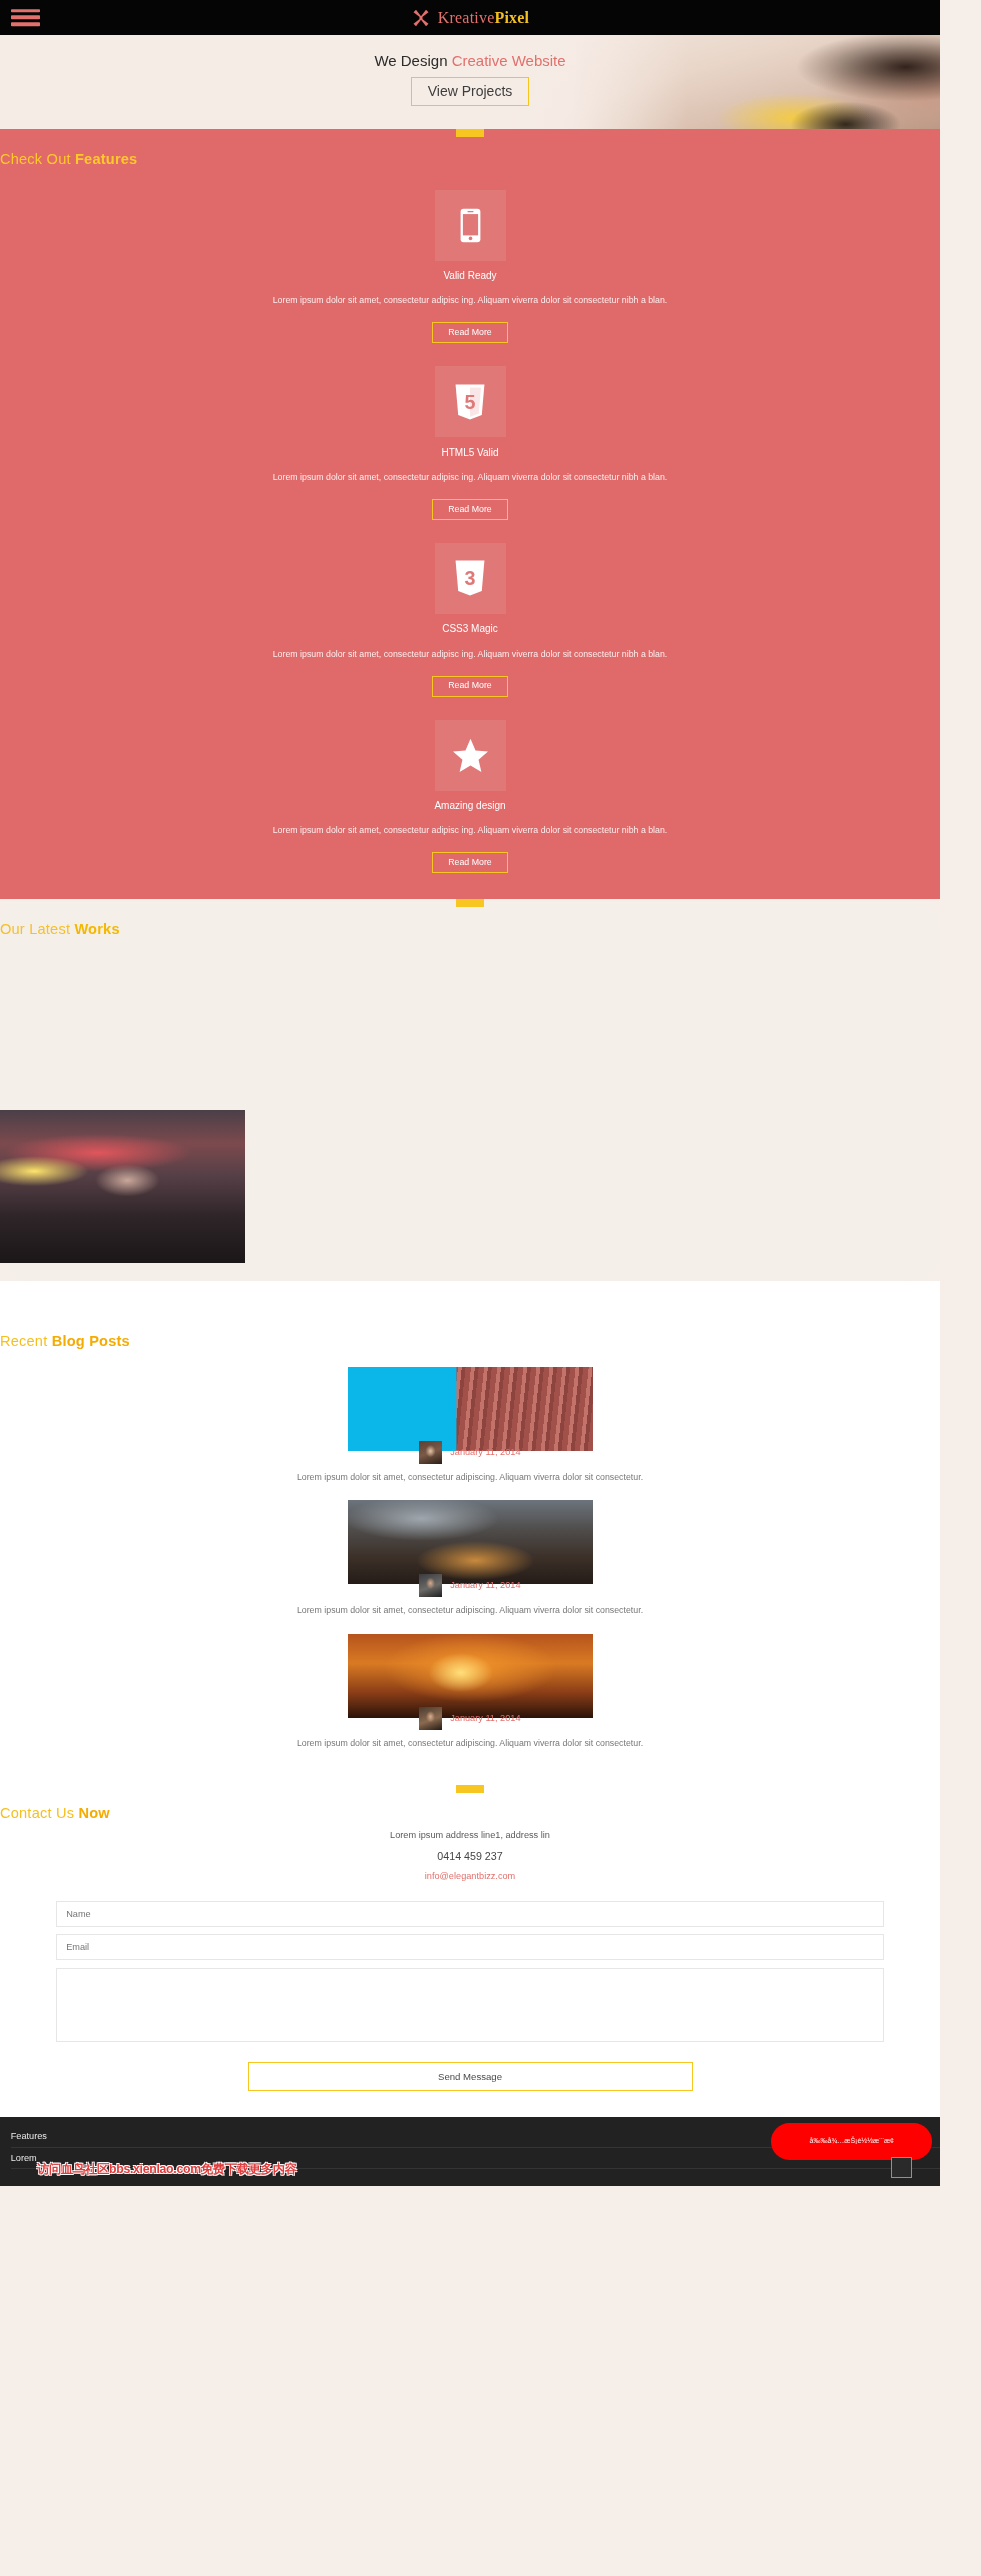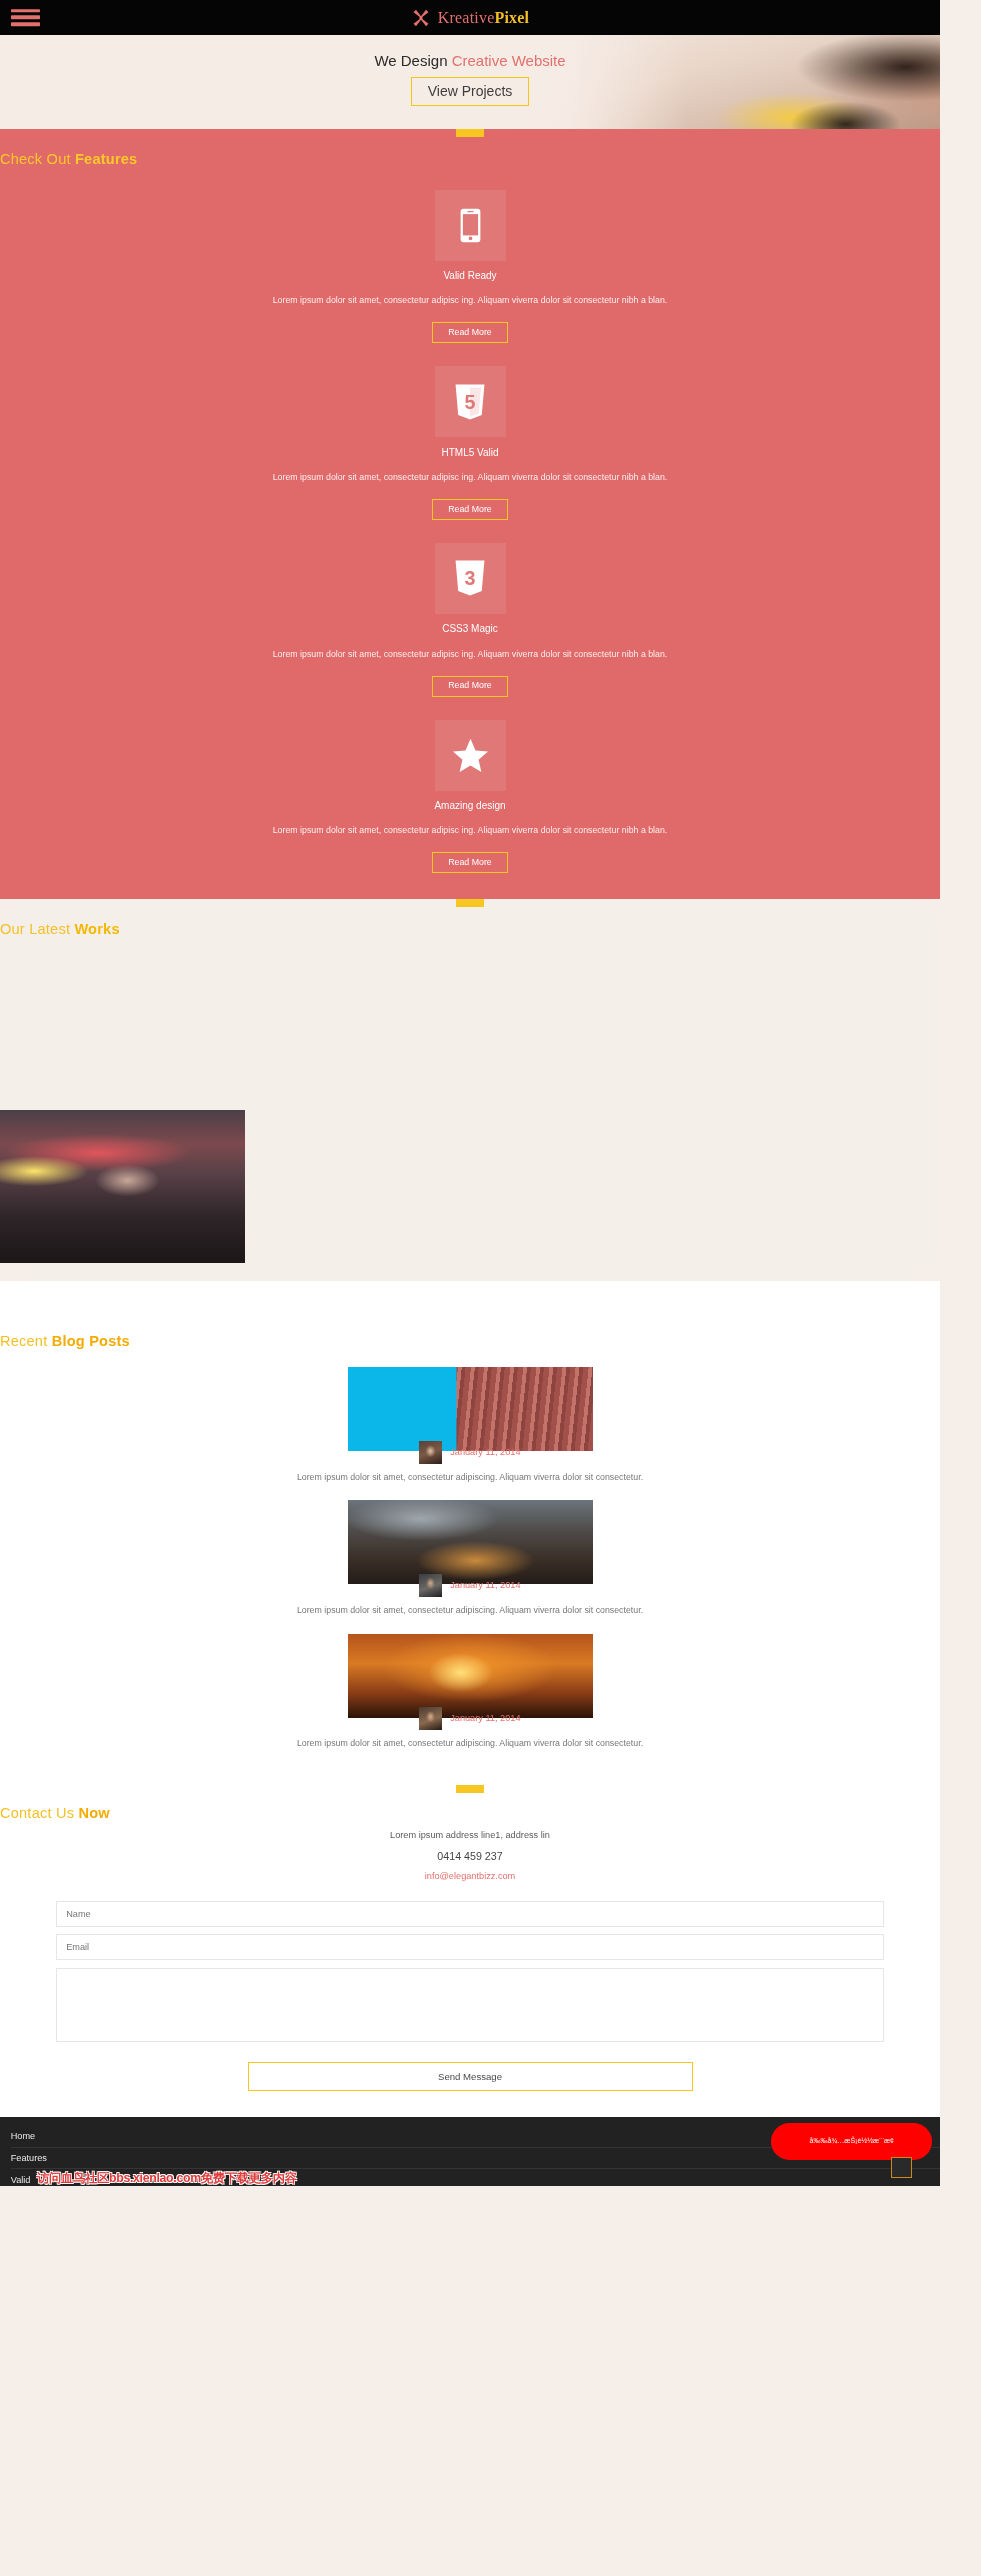--- a/index.html
+++ b/index.html
@@ -160,21 +160,21 @@
   }
 
   
   .footer { background:#222; position:relative; height:69px; }
   .foot-nav { padding:9.2px 0 0 10.7px; }
   .foot-link {
     display:block; color:#e8e8e8; font-size:9.2px; padding:5.4px 0;
     border-bottom:0.8px solid #343434; width:960px; cursor:pointer;
   }
   .watermark {
-    position:absolute; left:37px; top:53px; font-size:12.3px; font-weight:bold;
+    position:absolute; left:37px; top:44px; font-size:12.3px; font-weight:bold;
     color:#e03b3b; white-space:nowrap;
     text-shadow:0.8px 0.8px 0 #fff, -0.8px -0.8px 0 #fff, 0.8px -0.8px 0 #fff, -0.8px 0.8px 0 #fff;
     font-family:"Liberation Sans", sans-serif; letter-spacing:-0.3px;
   }
   .promo {
     position:absolute; right:7.7px; top:6.1px; width:161px; height:37px;
     background:#f00; border-radius:18.4px; color:#fff; font-size:7px;
     display:flex; align-items:center; justify-content:center; text-align:center;
     padding:0 7.7px; line-height:1.2; cursor:pointer;
   }
@@ -321,23 +321,22 @@
       <input type="text" placeholder="Email" style="">
       <textarea placeholder="" style=""></textarea>
       <div class="send-wrap">
         <button class="send-btn">Send Message</button>
       </div>
     </div>
   </div>
 
   <div class="footer">
     <div class="foot-nav">
-      <div class="foot-link">Home</div>
       <div class="foot-link">Features</div>
-      <div class="foot-link">Valid</div>
+      <div class="foot-link">Lorem</div>
     </div>
     <div class="watermark">访问血鸟社区bbs.xienlao.com免费下载更多内容</div>
     <div class="promo">å‰‰å¾…æŠ¡è½½æ¨¨æ¢</div>
     <div class="promo-tag"></div>
   </div>
 
 </div>
 
 
 </body></html>

